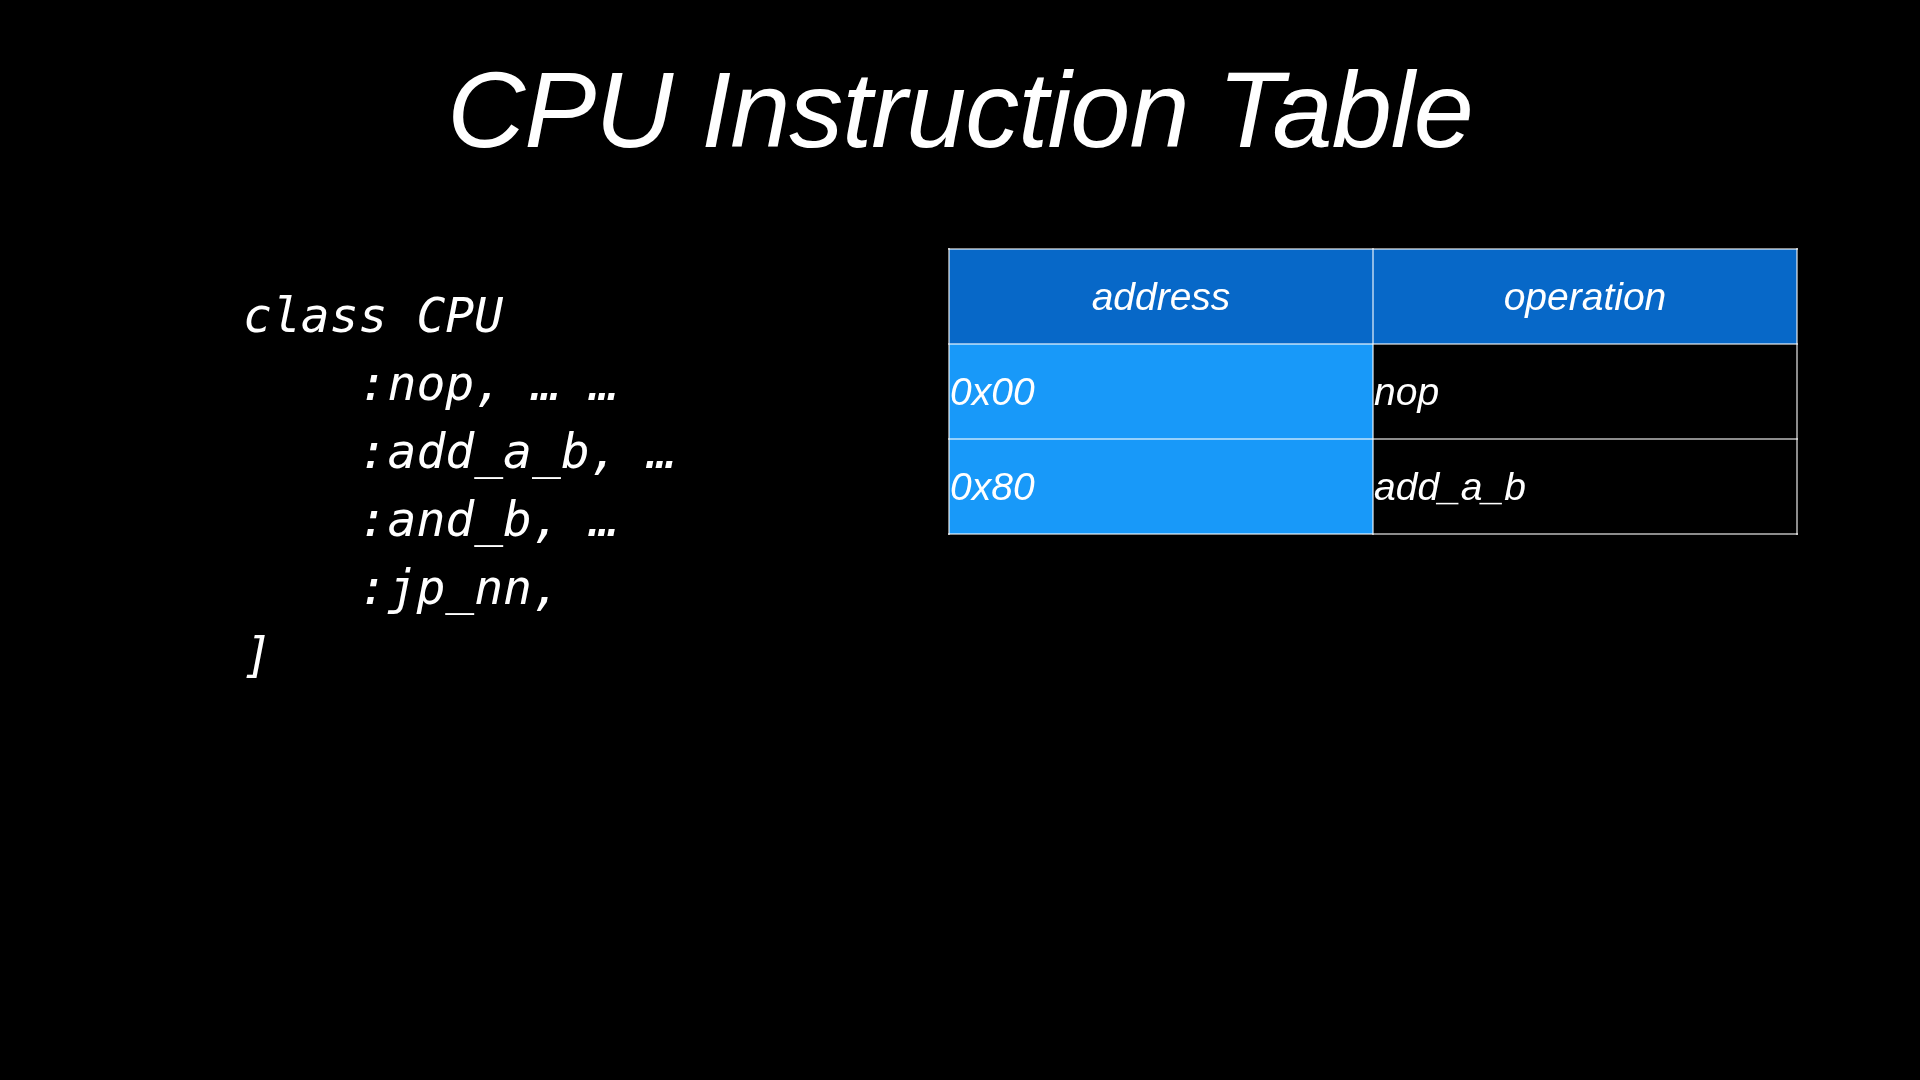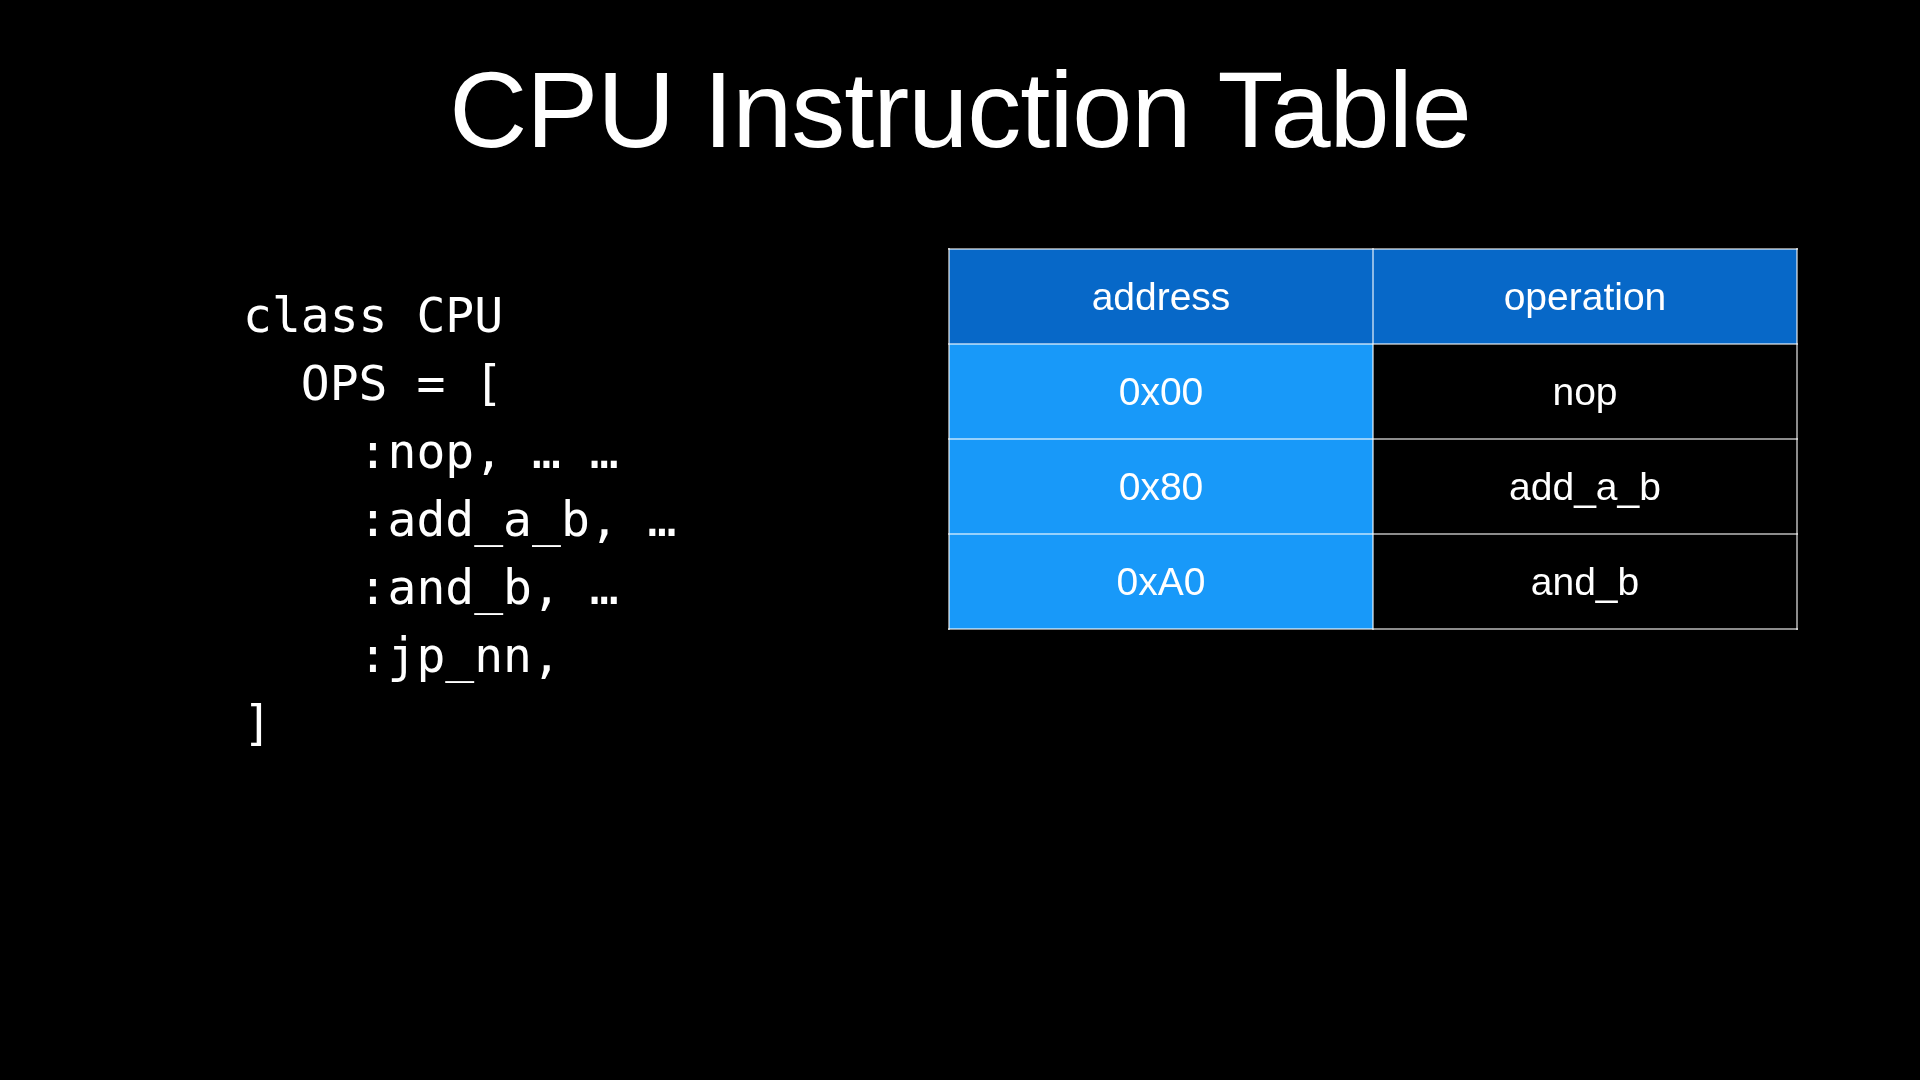--- a/index.html
+++ b/index.html
@@ -7,20 +7,21 @@
     padding: 0;
     background: #000;
   }
   .slide {
     position: relative;
     width: 1840px;
     height: 1080px;
     background: var(--background, #000);
     overflow: hidden;
     font-family: "Liberation Sans", sans-serif;
+    font-style: italic;
   }
   .title {
     position: absolute;
     top: 42px;
     left: 0;
     width: 1920px;
     margin: 0;
     text-align: center;
     color: var(--text, #fff);
     font-size: 108px;
@@ -43,58 +44,53 @@
   .code .code-line { white-space: pre; }
   .itable {
     position: absolute;
     left: 948px;
     top: 248px;
     width: 850px;
     border-collapse: collapse;
     table-layout: fixed;
     color: var(--text, #fff);
     font-size: 39px;
-    text-align: center;
   }
   .itable th, .itable td {
     border: 2px solid var(--border, rgba(255,255,255,0.55));
     height: 93px;
     padding: 0;
     font-weight: normal;
     vertical-align: middle;
   }
   .itable thead th { background: var(--header-bg, #0768C8); }
   .itable td.addr  { background: var(--address-bg, #1899F9); }
   .itable td.op    { background: var(--operation-bg, #000); }
 </style>
 </head>
 <body>
 
 <div class="slide">
 
   <h1 class="title">CPU Instruction Table</h1>
 
-  <pre class="code"><div class="code-line">class CPU</div><div class="code-line">  OPS = [</div><div class="code-line">    :nop, … …</div><div class="code-line">    :add_a_b, …</div><div class="code-line">    :and_b, …</div><div class="code-line">    :jp_nn,</div><div class="code-line">]</div></pre>
+  <pre class="code"><div class="code-line">class CPU</div><div class="code-line">    :nop, … …</div><div class="code-line">    :add_a_b, …</div><div class="code-line">    :and_b, …</div><div class="code-line">    :jp_nn,</div><div class="code-line">]</div></pre>
 
   <table class="itable">
     <thead>
       <tr>
         <th>address</th>
         <th>operation</th>
       </tr>
     </thead>
     <tbody>
       <tr>
         <td class="addr">0x00</td>
         <td class="op">nop</td>
       </tr>
       <tr>
         <td class="addr">0x80</td>
         <td class="op">add_a_b</td>
       </tr>
-      <tr>
-        <td class="addr">0xA0</td>
-        <td class="op">and_b</td>
-      </tr>
     </tbody>
   </table>
 
 </div>
 
 </body></html>

